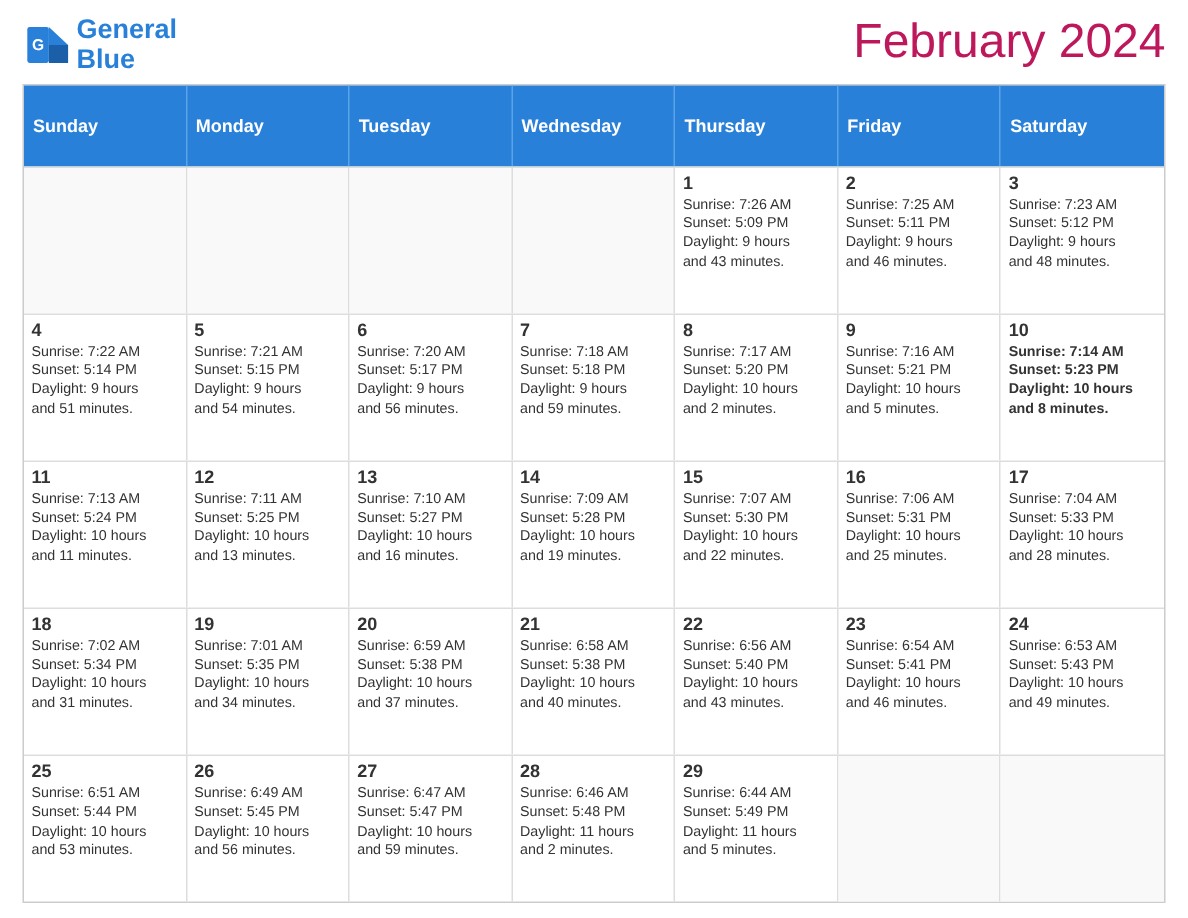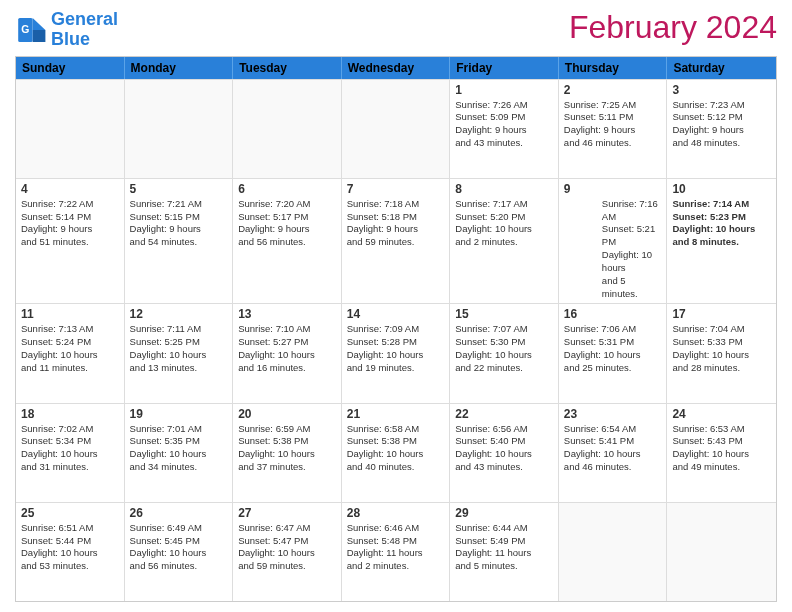--- a/index.html
+++ b/index.html
@@ -57,24 +57,24 @@
       display: flex;
       flex-direction: column;
       border: 1px solid #ccc;
     }
     .cal-header-row {
       display: grid;
       grid-template-columns: repeat(7, 1fr);
       background: #2980d9;
     }
     .cal-header-cell {
-      color: #000000;
+      color: #ffffff;
       font-size: 12px;
       font-weight: bold;
-      padding: 4px 6px;
+      padding: 20px 6px;
       border-right: 1px solid #5aa3e8;
       text-align: left;
     }
     .cal-header-cell:last-child { border-right: none; }
     .cal-body {
       flex: 1;
       display: flex;
       flex-direction: column;
     }
     .cal-week {
@@ -128,22 +128,22 @@
       <div class="title-main">February 2024</div>
     </div>
   </div>
 
   <div class="calendar">
     <div class="cal-header-row" id="cal-header">
         <div class="cal-header-cell">Sunday</div>
         <div class="cal-header-cell">Monday</div>
         <div class="cal-header-cell">Tuesday</div>
         <div class="cal-header-cell">Wednesday</div>
+        <div class="cal-header-cell">Thursday</div>
         <div class="cal-header-cell">Friday</div>
-        <div class="cal-header-cell">Thursday</div>
         <div class="cal-header-cell">Saturday</div>
       </div>
     <div class="cal-body" id="cal-body">
         <div class="cal-week">
           <div class="cal-cell empty"></div>
           <div class="cal-cell empty"></div>
           <div class="cal-cell empty"></div>
           <div class="cal-cell empty"></div>
           <div class="cal-cell">
             <span class="cal-day-num">1</span>
@@ -198,21 +198,21 @@
           </div>
           <div class="cal-cell">
             <span class="cal-day-num">8</span>
             <div class="cal-cell-text" style="white-space: pre-line;">Sunrise: 7:17 AM
 Sunset: 5:20 PM
 Daylight: 10 hours
 and 2 minutes.</div>
           </div>
           <div class="cal-cell">
             <span class="cal-day-num">9</span>
-            <div class="cal-cell-text" style="white-space: pre-line; margin-left: 38px;">Sunrise: 7:16 AM
+            <div class="cal-cell-text" style="white-space: pre-line;">Sunrise: 7:16 AM
 Sunset: 5:21 PM
 Daylight: 10 hours
 and 5 minutes.</div>
           </div>
           <div class="cal-cell">
             <span class="cal-day-num">10</span>
             <div class="cal-cell-text" style="white-space: pre-line; font-weight: bold;">Sunrise: 7:14 AM
 Sunset: 5:23 PM
 Daylight: 10 hours
 and 8 minutes.</div>

